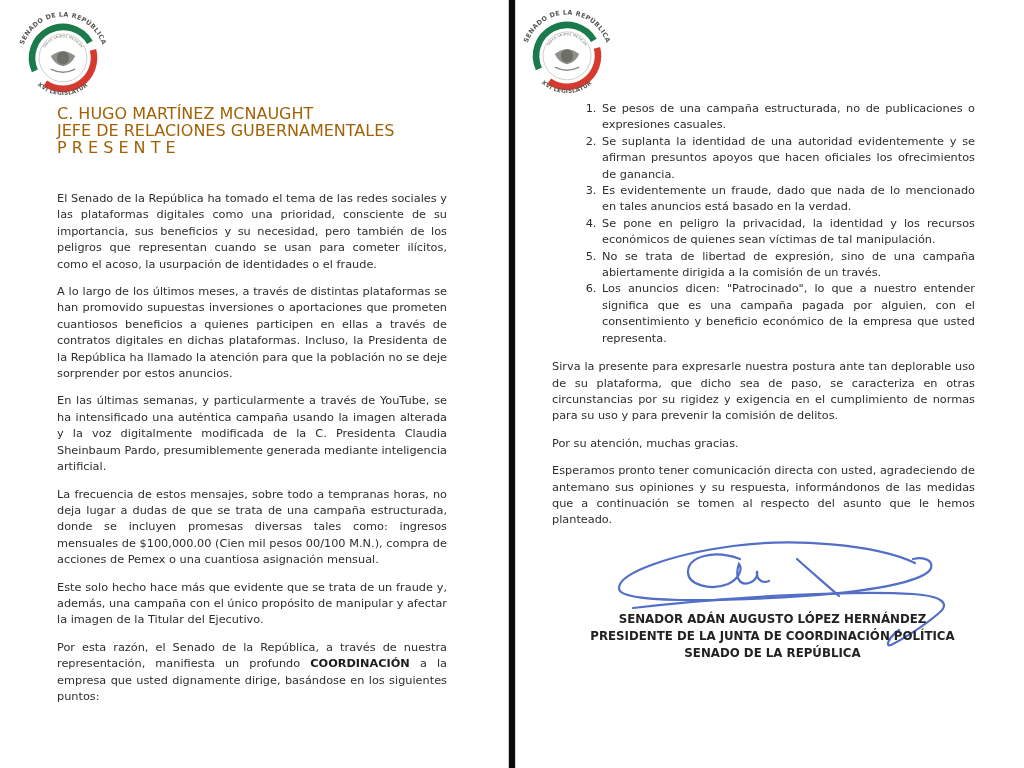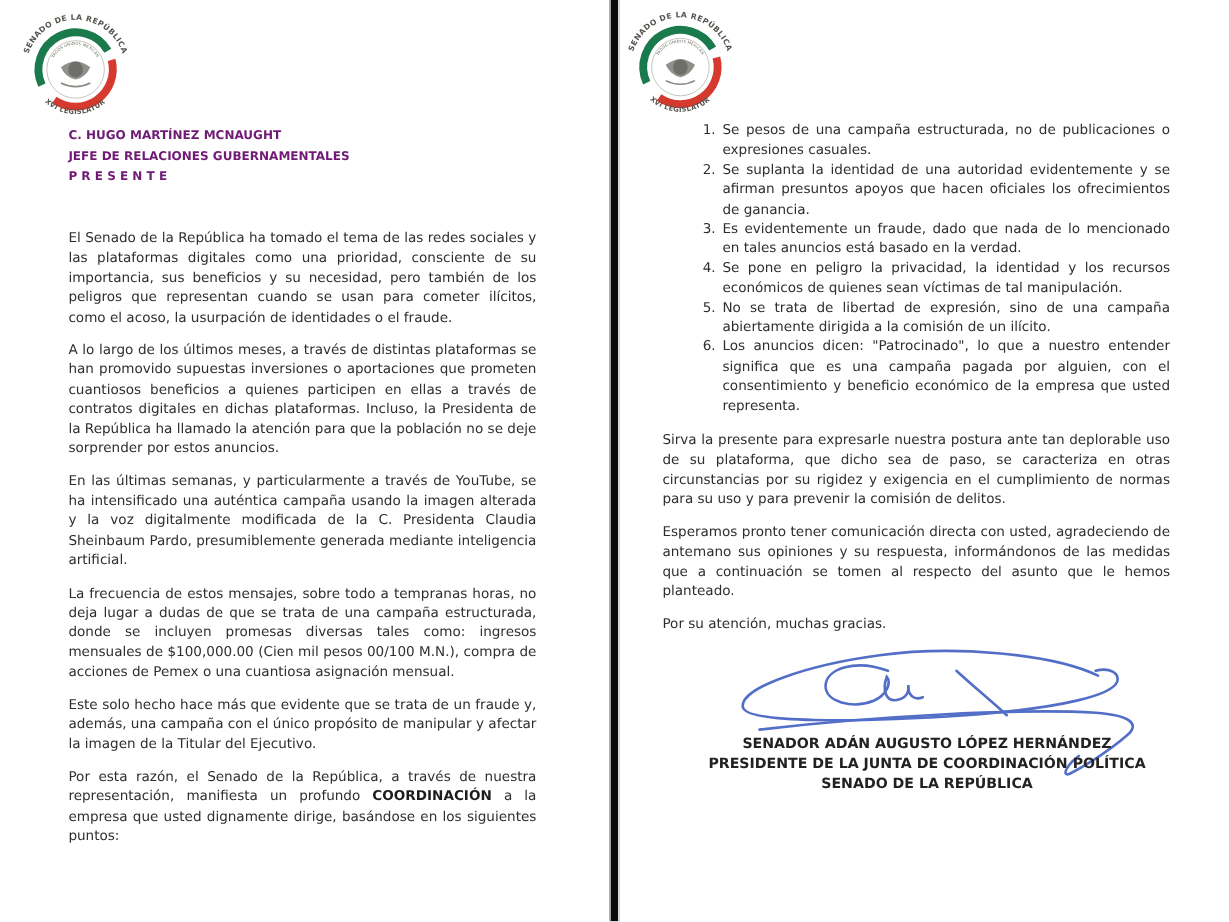--- a/index.html
+++ b/index.html
@@ -14,21 +14,21 @@
     position:absolute; left:508px; top:0; width:6px; height:768px;
     background:#0a0a0a; border-left:1px solid #c9c9c9; border-right:1px solid #d8d8d8;
   }
   
   .logo { position:absolute; width:98px; height:94px; }
   .logo-left  { left:14px;  top:9px; }
   .logo-right { left:518px; top:7px; }
   
   .recipient {
     position:absolute; left:57px; top:105px; width:400px;
-    font-weight:bold; font-size:10px; line-height:17.2px; color:#701a75;
+    font-weight:normal; font-size:16px; line-height:17.2px; color:#a16207;
   }
   .body-col {
     font-size:11.3px; line-height:16.4px; text-align:justify; color:#2e2e2e;
   }
   .left-body  { position:absolute; left:57px;  top:191px; width:390px; }
   .right-body { position:absolute; left:552px; top:101px; width:423px; }
   .para { margin:0 0 11px 0; }
   .para b { color:#1c1c1c; }
   
   ol.points { margin:0 0 12px 0; padding:0 0 0 48px; list-style:decimal outside; }
@@ -115,26 +115,26 @@
         <textPath href="#arcBotR" startOffset="50%" text-anchor="middle">LXVI LEGISLATURA</textPath>
       </text>
     </svg>
 
     <div class="right-body body-col">
       <ol class="points">
         <li>Se pesos de una campaña estructurada, no de publicaciones o expresiones casuales.</li>
         <li>Se suplanta la identidad de una autoridad evidentemente y se afirman presuntos apoyos que hacen oficiales los ofrecimientos de ganancia.</li>
         <li>Es evidentemente un fraude, dado que nada de lo mencionado en tales anuncios está basado en la verdad.</li>
         <li>Se pone en peligro la privacidad, la identidad y los recursos económicos de quienes sean víctimas de tal manipulación.</li>
-        <li>No se trata de libertad de expresión, sino de una campaña abiertamente dirigida a la comisión de un ilícito.</li>
+        <li>No se trata de libertad de expresión, sino de una campaña abiertamente dirigida a la comisión de un través.</li>
         <li>Los anuncios dicen: "Patrocinado", lo que a nuestro entender significa que es una campaña pagada por alguien, con el consentimiento y beneficio económico de la empresa que usted representa.</li>
       </ol>
       <p class="para">Sirva la presente para expresarle nuestra postura ante tan deplorable uso de su plataforma, que dicho sea de paso, se caracteriza en otras circunstancias por su rigidez y exigencia en el cumplimiento de normas para su uso y para prevenir la comisión de delitos.</p>
+      <p class="para">Por su atención, muchas gracias.</p>
       <p class="para">Esperamos pronto tener comunicación directa con usted, agradeciendo de antemano sus opiniones y su respuesta, informándonos de las medidas que a continuación se tomen al respecto del asunto que le hemos planteado.</p>
-      <p class="para">Por su atención, muchas gracias.</p>
     </div>
 
     <svg class="signature-svg" viewBox="0 0 398 128">
       <g fill="none" stroke="#4a67c5" stroke-width="2.2" stroke-linecap="round" opacity="0.95">
         <path d="M 340,30 C 300,11 218,5 158,13 C 98,21 42,40 44,56 C 46,70 140,69 230,63 C 312,57 352,46 356,35 C 358,28 350,23 338,26"></path>
         <path d="M 58,75 C 150,64 278,57 338,61 C 366,63 376,70 364,80 C 348,94 326,107 316,112 C 310,114 313,105 324,97"></path>
         <path d="M 222,26 C 235,38 252,52 264,63"></path>
         <path d="M 165,26 C 138,16 114,24 113,38 C 112,52 136,58 153,51 C 164,46 168,36 164,31 C 160,42 163,53 174,50 C 181,48 183,42 182,38 C 181,46 187,51 194,48"></path>
       </g>
     </svg>

